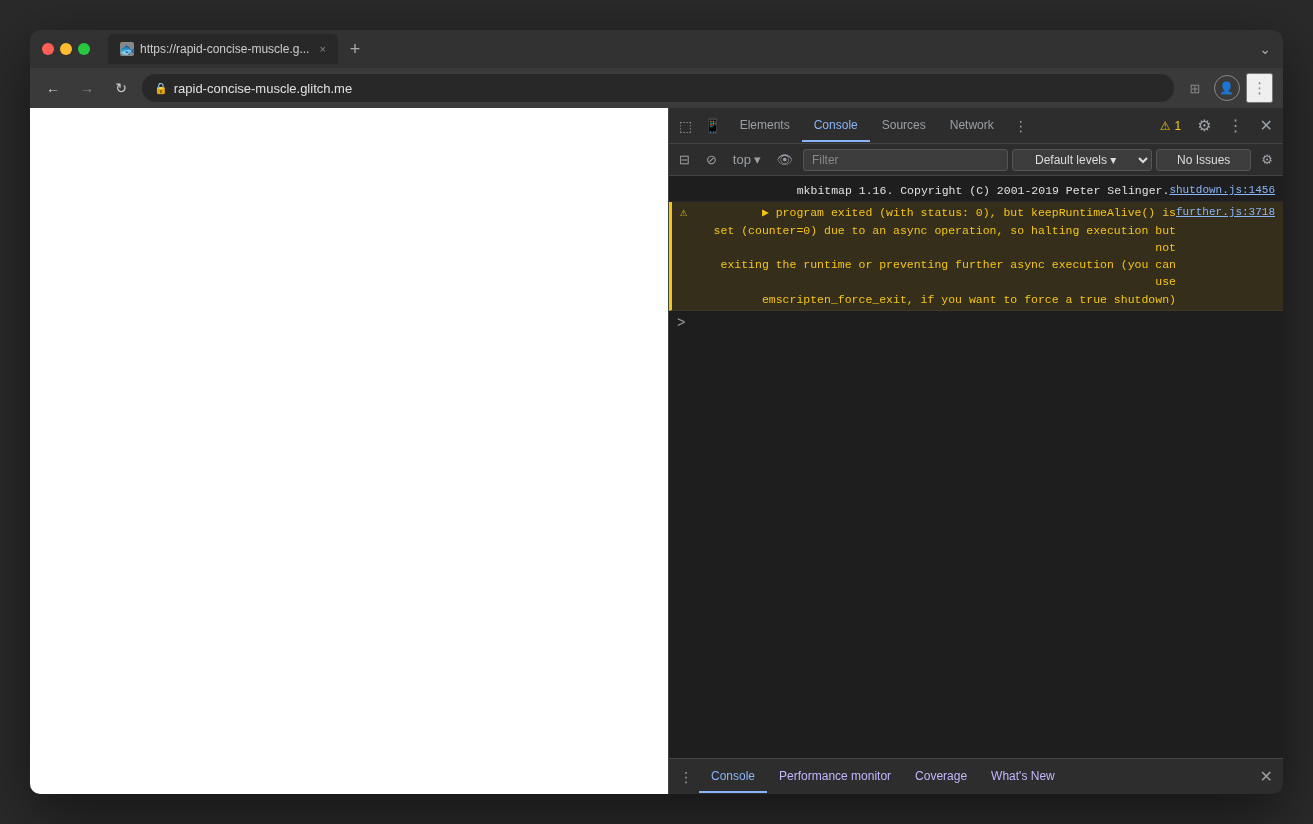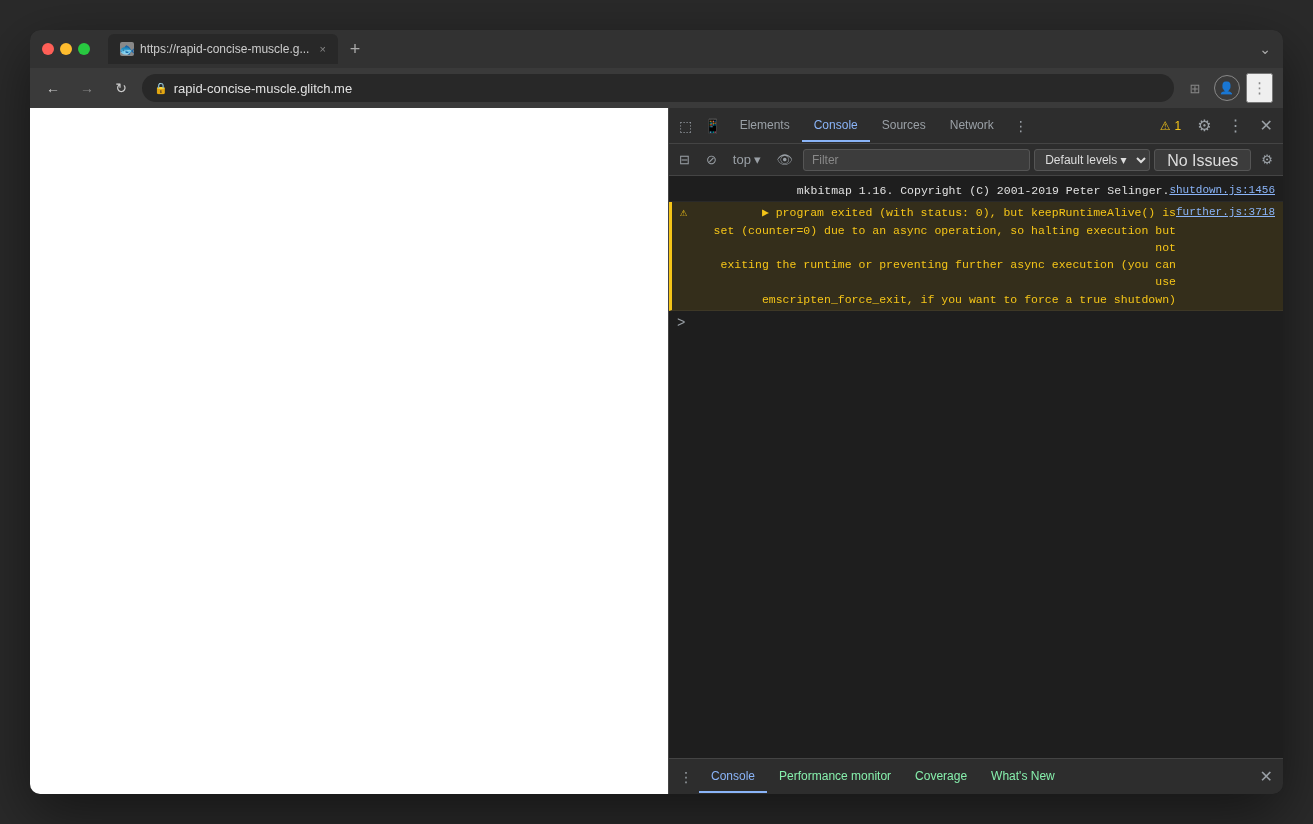--- a/index.html
+++ b/index.html
@@ -281,31 +281,31 @@
       height: 22px;
       outline: none;
     }
     .filter-input::placeholder { color: #888; }
     .dt-levels-select {
       background: #3c3c3c;
       border: 1px solid #555;
       border-radius: 3px;
       color: #ddd;
       font-size: 12px;
-      padding: 2px 6px;
+      padding: 2px 18px;
       height: 22px;
       cursor: pointer;
     }
     .dt-issues-btn {
       background: #3c3c3c;
       border: 1px solid #555;
       border-radius: 3px;
       color: #ddd;
-      font-size: 16px;
-      padding: 2px 12px;
+      font-size: 12px;
+      padding: 2px 20px;
       height: 22px;
       cursor: pointer;
     }
     .dt-settings-btn {
       color: #9aa0a6;
       background: none;
       border: none;
       cursor: pointer;
       font-size: 13px;
       padding: 3px 6px;
@@ -378,21 +378,21 @@
     }
     .dt-drawer-btn {
       color: #9aa0a6;
       background: none;
       border: none;
       cursor: pointer;
       font-size: 14px;
       padding: 4px 6px;
     }
     .dt-bottom-tab {
-      color: #86efac;
+      color: #c4b5fd;
       font-size: 12px;
       padding: 8px 12px;
       cursor: pointer;
       border-bottom: 2px solid transparent;
       white-space: nowrap;
     }
     .dt-bottom-tab.active {
       color: #8ab4f8;
       border-bottom: 2px solid #8ab4f8;
     }

